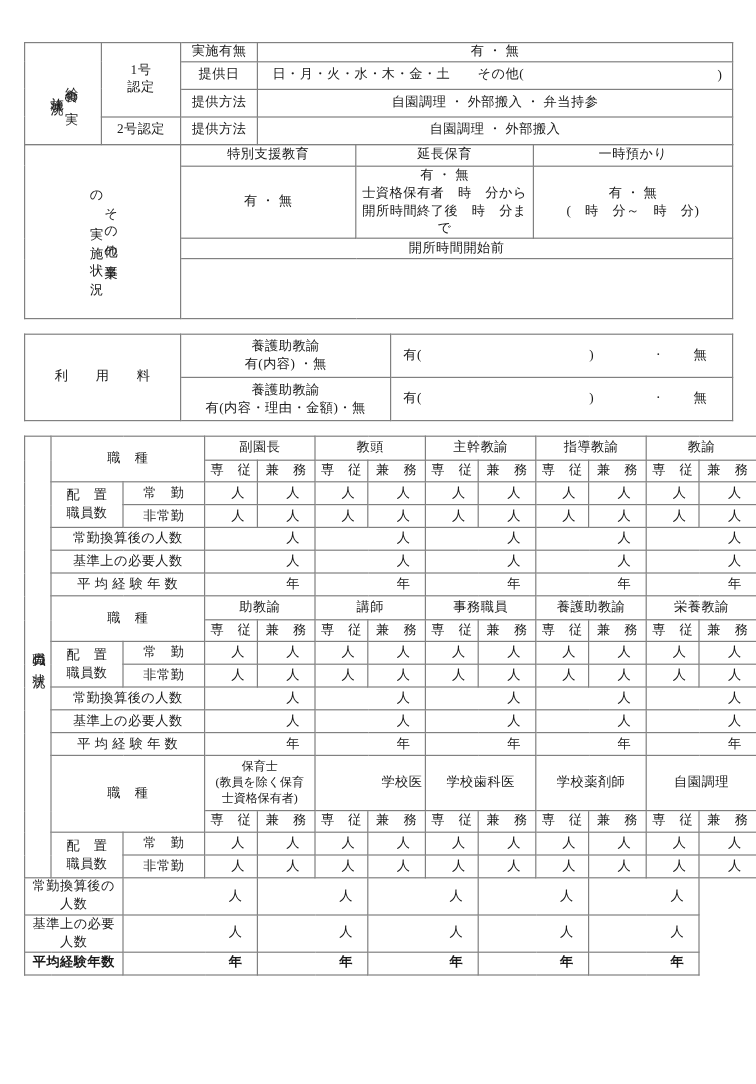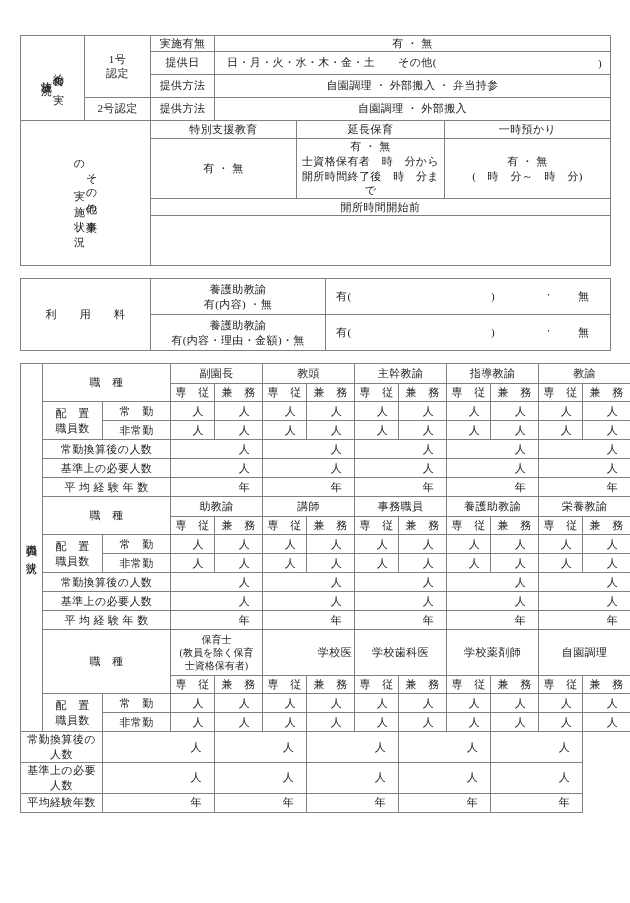--- a/index.html
+++ b/index.html
@@ -389,21 +389,21 @@
           <td colspan="2" style="text-align: right; padding-right: 12px;">人</td>
         </tr>
         <tr style="height: 19px;">
           <td colspan="2" class="tight">基準上の必要人数</td>
           <td colspan="2" style="text-align: right; padding-right: 12px;">人</td>
           <td colspan="2" style="text-align: right; padding-right: 12px;">人</td>
           <td colspan="2" style="text-align: right; padding-right: 12px;">人</td>
           <td colspan="2" style="text-align: right; padding-right: 12px;">人</td>
           <td colspan="2" style="text-align: right; padding-right: 12px;">人</td>
         </tr>
-        <tr style="height: 19px;">
+        <tr style="height: 19px; font-weight: bold;">
           <td colspan="2" class="tight">平均経験年数</td>
           <td colspan="2" style="text-align: right; padding-right: 12px;">年</td>
           <td colspan="2" style="text-align: right; padding-right: 12px;">年</td>
           <td colspan="2" style="text-align: right; padding-right: 12px;">年</td>
           <td colspan="2" style="text-align: right; padding-right: 12px;">年</td>
           <td colspan="2" style="text-align: right; padding-right: 12px;">年</td>
         </tr>
       </tbody>
   </table>
 

